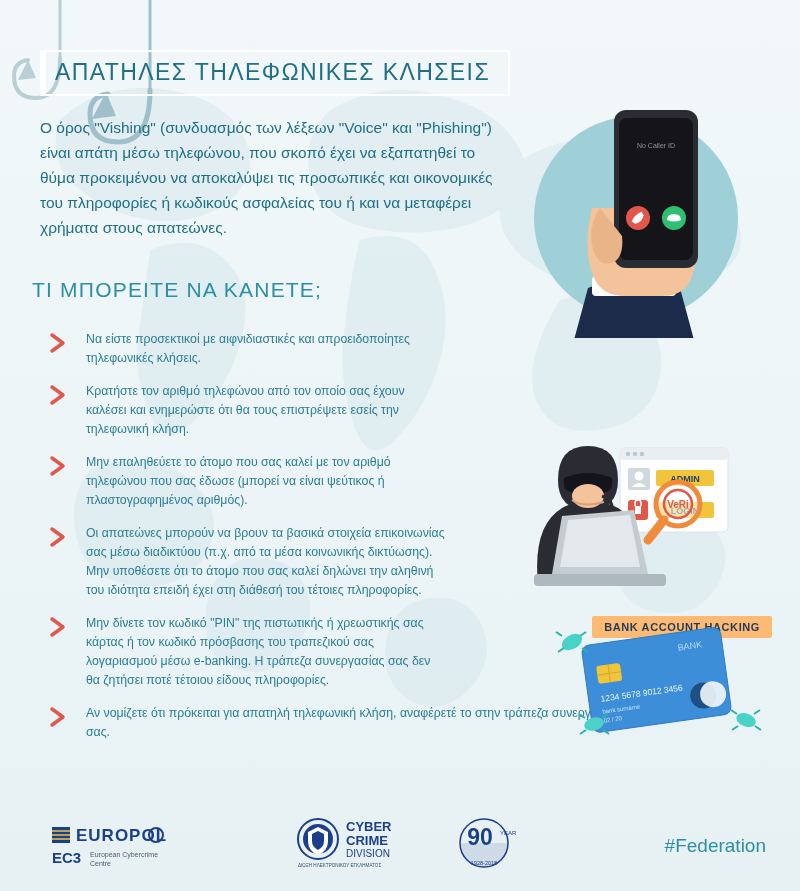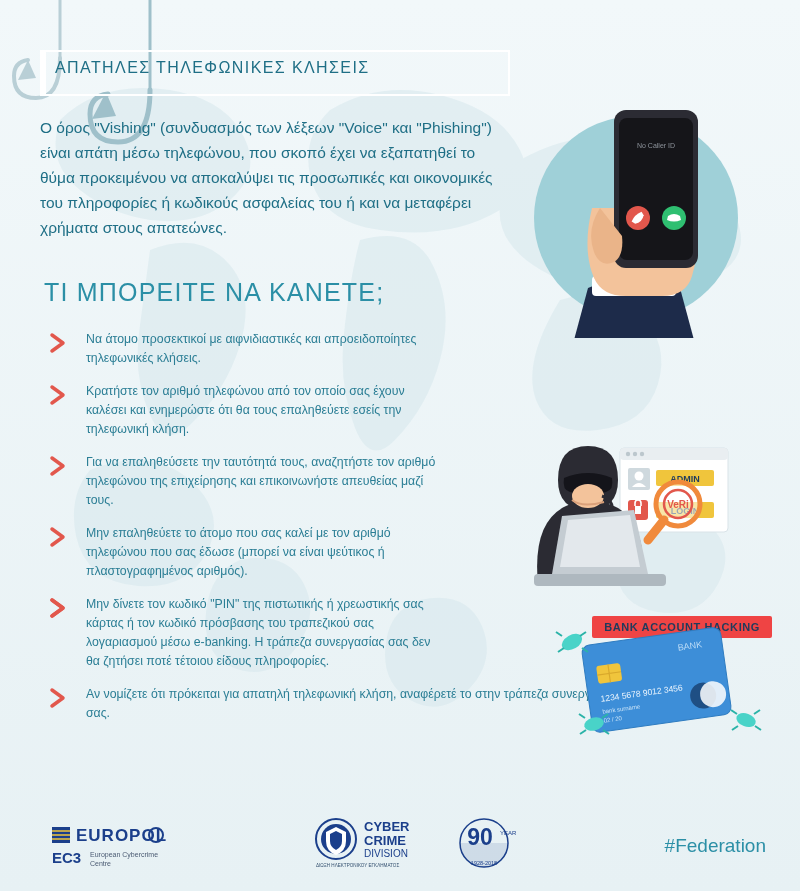--- a/index.html
+++ b/index.html
@@ -20,47 +20,47 @@
   .title-band{
     position:absolute;left:40px;top:50px;width:470px;height:46px;
     border:2px solid #ffffff;border-left:none;
     box-sizing:border-box;
   }
   .title-band .bar{
     position:absolute;left:0;top:-2px;width:6px;height:46px;background:#ffffff;
   }
   .title-text{
     position:absolute;left:55px;top:59px;
-    font-size:16px;letter-spacing:1.4px;color:#1f6f86;font-weight:400;
+    font-size:23px;letter-spacing:1.4px;color:#1f6f86;font-weight:400;
   }
   .intro{
     position:absolute;left:40px;top:115px;width:460px;
     font-size:15.5px;line-height:25px;color:#1f6f86;
   }
   .q-title{
-    position:absolute;left:44px;top:278px;
-    font-size:25px;letter-spacing:1.2px;color:#2b8fa6;
+    position:absolute;left:32px;top:278px;
+    font-size:21px;letter-spacing:1.2px;color:#2b8fa6;
   }
   
   .list{position:absolute;left:48px;top:330px;width:600px;}
   .item{position:relative;padding-left:38px;margin-bottom:14px;}
   .item .chev{position:absolute;left:0;top:2px;width:22px;height:22px;}
   .item p{
     margin:0;font-size:12.3px;line-height:19px;color:#2b7e95;
   }
   .item.narrow p{width:360px;}
   
   .phone-wrap{position:absolute;right:52px;top:88px;width:230px;height:250px;}
   
   .hacker-wrap{position:absolute;right:58px;top:388px;width:240px;height:230px;}
   
   .card-wrap{position:absolute;right:20px;top:600px;width:230px;height:150px;}
   .bank-label{
     position:absolute;right:28px;top:616px;
-    background:#ef4444;color:#1f3b5c;font-size:11px;font-weight:bold;
+    background:#fdba74;color:#1f3b5c;font-size:11px;font-weight:bold;
     letter-spacing:.6px;padding:5px 12px;border-radius:2px;
   }
   
   .footer{position:absolute;left:0;bottom:0;width:800px;height:90px;}
   .hashtag{
     position:absolute;right:34px;bottom:34px;
     font-size:19px;color:#2b8fa6;
   }
   .logo{position:absolute;bottom:18px;}
 </style>
@@ -127,44 +127,39 @@
 
     <path d="M82 120 q-14 22 -6 44 q6 16 20 10 q10 -6 8 -26z" fill="#eab489"></path>
   </svg>
 </div>
 
 <div class="list">
   <div class="item narrow">
     <svg class="chev" viewBox="0 0 22 22">
         <path d="M4 3 L15 11 L4 19" fill="none" stroke="#e2574c" stroke-width="3.5" stroke-linecap="round" stroke-linejoin="round"></path>
       </svg>
-    <p>Να άτομο προσεκτικοί με αιφνιδιαστικές και απροειδοποίητες τηλεφωνικές κλήσεις.</p>
-  </div>
-  <div class="item narrow">
-    <svg class="chev" viewBox="0 0 22 22">
-        <path d="M4 3 L15 11 L4 19" fill="none" stroke="#e2574c" stroke-width="3.5" stroke-linecap="round" stroke-linejoin="round"></path>
-      </svg>
-    <p>Κρατήστε τον αριθμό τηλεφώνου από τον οποίο σας έχουν καλέσει και ενημερώστε ότι θα τους επαληθεύετε εσείς την τηλεφωνική κλήση.</p>
-  </div>
-  <div class="item narrow">
-    <svg class="chev" viewBox="0 0 22 22">
-        <path d="M4 3 L15 11 L4 19" fill="none" stroke="#e2574c" stroke-width="3.5" stroke-linecap="round" stroke-linejoin="round"></path>
-      </svg>
-    <p>Για να επαληθεύσετε την ταυτότητά τους, αναζητήστε τον αριθμό τηλεφώνου της επιχείρησης και επικοινωνήστε απευθείας μαζί τους.</p>
+    <p>Να είστε προσεκτικοί με αιφνιδιαστικές και απροειδοποίητες τηλεφωνικές κλήσεις.</p>
+  </div>
+  <div class="item narrow">
+    <svg class="chev" viewBox="0 0 22 22">
+        <path d="M4 3 L15 11 L4 19" fill="none" stroke="#e2574c" stroke-width="3.5" stroke-linecap="round" stroke-linejoin="round"></path>
+      </svg>
+    <p>Κρατήστε τον αριθμό τηλεφώνου από τον οποίο σας έχουν καλέσει και ενημερώστε ότι θα τους επιστρέψετε εσείς την τηλεφωνική κλήση.</p>
   </div>
   <div class="item narrow">
     <svg class="chev" viewBox="0 0 22 22">
         <path d="M4 3 L15 11 L4 19" fill="none" stroke="#e2574c" stroke-width="3.5" stroke-linecap="round" stroke-linejoin="round"></path>
       </svg>
     <p>Μην επαληθεύετε το άτομο που σας καλεί με τον αριθμό τηλεφώνου που σας έδωσε (μπορεί να είναι ψεύτικος ή πλαστογραφημένος αριθμός).</p>
   </div>
   <div class="item narrow">
     <svg class="chev" viewBox="0 0 22 22">
         <path d="M4 3 L15 11 L4 19" fill="none" stroke="#e2574c" stroke-width="3.5" stroke-linecap="round" stroke-linejoin="round"></path>
       </svg>
+    <p>Οι απατεώνες μπορούν να βρουν τα βασικά στοιχεία επικοινωνίας σας μέσω διαδικτύου (π.χ. από τα μέσα κοινωνικής δικτύωσης). Μην υποθέσετε ότι το άτομο που σας καλεί δηλώνει την αληθινή του ιδιότητα επειδή έχει στη διάθεσή του τέτοιες πληροφορίες.</p>
   </div>
   <div class="item narrow">
     <svg class="chev" viewBox="0 0 22 22">
         <path d="M4 3 L15 11 L4 19" fill="none" stroke="#e2574c" stroke-width="3.5" stroke-linecap="round" stroke-linejoin="round"></path>
       </svg>
     <p>Μην δίνετε τον κωδικό "PIN" της πιστωτικής ή χρεωστικής σας κάρτας ή τον κωδικό πρόσβασης του τραπεζικού σας λογαριασμού μέσω e-banking. Η τράπεζα συνεργασίας σας δεν θα ζητήσει ποτέ τέτοιου είδους πληροφορίες.</p>
   </div>
   <div class="item">
     <svg class="chev" viewBox="0 0 22 22">
         <path d="M4 3 L15 11 L4 19" fill="none" stroke="#e2574c" stroke-width="3.5" stroke-linecap="round" stroke-linejoin="round"></path>
@@ -250,21 +245,21 @@
       <path d="M0 10 h18 M0 14 h18 M0 18 h18" stroke="#f0c53c" stroke-width="1.6"></path>
       <text x="24" y="20" font-size="17" font-weight="bold" fill="#1b3f8b" letter-spacing="1">EUROPOL</text>
       <circle cx="104" cy="14" r="7" fill="none" stroke="#1b3f8b" stroke-width="2"></circle>
       <text x="0" y="42" font-size="15" font-weight="bold" fill="#1b3f8b">EC3</text>
       <text x="38" y="36" font-size="7" fill="#4b5b73">European Cybercrime</text>
       <text x="38" y="45" font-size="7" fill="#4b5b73">Centre</text>
     </svg>
   </div>
 
 
-  <div class="logo" style="left:312px;">
+  <div class="logo" style="left:294px;">
     <svg viewBox="0 0 140 54" width="140" height="54">
       <circle cx="24" cy="24" r="20" fill="none" stroke="#1b3f8b" stroke-width="2"></circle>
       <circle cx="24" cy="24" r="15" fill="#1b3f8b"></circle>
       <path d="M24 12 l10 5 v9 q0 10 -10 14 q-10 -4 -10 -14 v-9z" fill="#ffffff"></path>
       <path d="M24 16 l6 3 v7 q0 6 -6 9 q-6 -3 -6 -9 v-7z" fill="#1b3f8b"></path>
       <text x="52" y="16" font-size="13" font-weight="bold" fill="#1b3f8b">CYBER</text>
       <text x="52" y="30" font-size="13" font-weight="bold" fill="#1b3f8b">CRIME</text>
       <text x="52" y="42" font-size="10" fill="#1b3f8b">DIVISION</text>
       <text x="4" y="52" font-size="4.6" fill="#33506f">ΔΙΩΞΗ ΗΛΕΚΤΡΟΝΙΚΟΥ ΕΓΚΛΗΜΑΤΟΣ</text>
     </svg>

